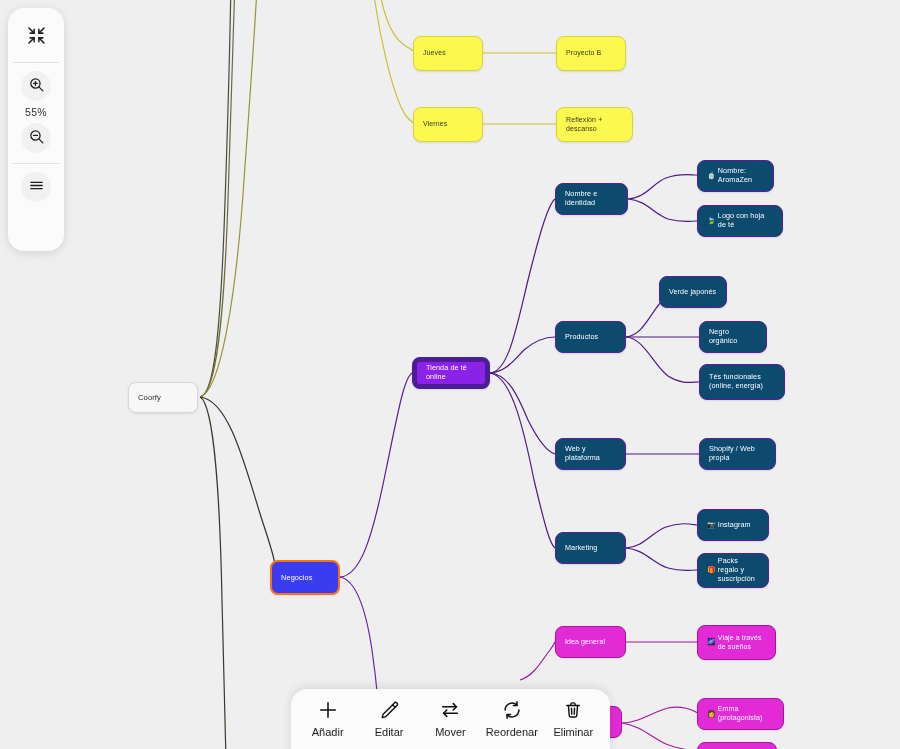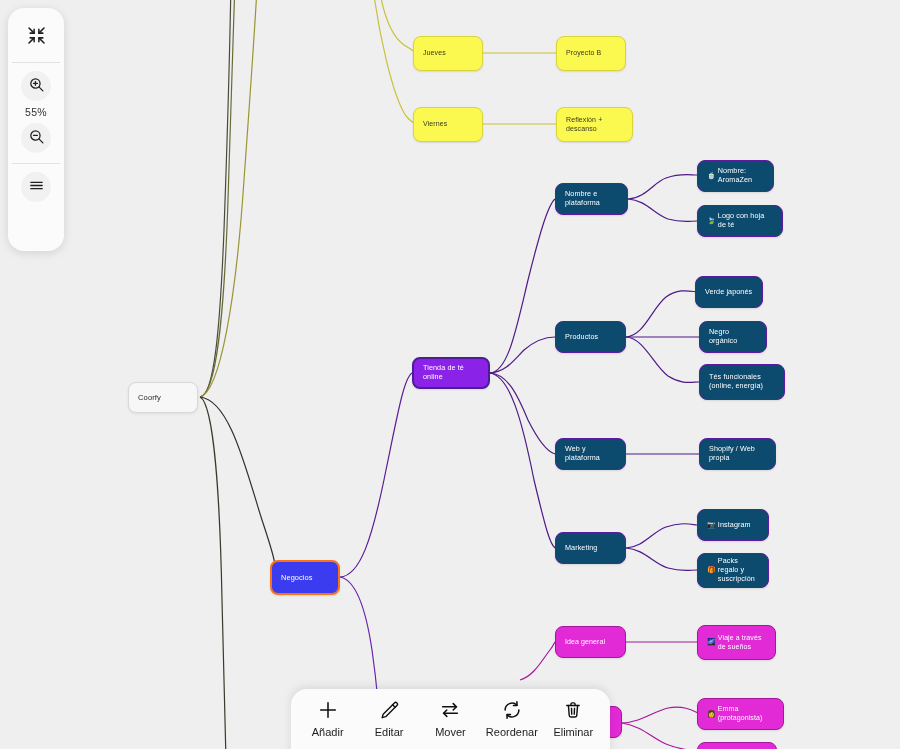--- a/index.html
+++ b/index.html
@@ -56,21 +56,21 @@
     font-size: 7.4px;
   }
   .node.purple {
     background: #0c4a6e;
     border: 1px solid #5c1ba0;
     color: #ffffff;
     font-size: 7.2px;
   }
   .node.purple-dark {
     background: #8a22e8;
-    border: 2px solid #4c1d95;
+    border: 5px solid #4c1d95;
     color: #ffffff;
     font-size: 7.2px;
   }
   .node.yellow {
     background: #fbf94f;
     border: 1px solid #d8d43a;
     color: #3a3a20;
     font-size: 7.0px;
   }
   .node.magenta {
@@ -219,35 +219,35 @@
 
   <div class="node blue" style="left:270px; top:560px; width:70px; height:35px;">
     <span class="label">Negocios</span>
   </div>
 
   <div class="node purple-dark" style="left:412px; top:357px; width:78px; height:32px;">
     <span class="label">Tienda de té online</span>
   </div>
 
   <div class="node purple" style="left:555px; top:183px; width:73px; height:32px;">
-    <span class="label">Nombre e plataforma</span>
+    <span class="label">Nombre e identidad</span>
   </div>
   <div class="node purple" style="left:697px; top:160px; width:77px; height:32px;">
     <span class="emo">🍵</span>
     <span class="label">Nombre: AromaZen</span>
   </div>
   <div class="node purple" style="left:697px; top:205px; width:86px; height:32px;">
     <span class="emo">🍃</span>
     <span class="label">Logo con hoja de té</span>
   </div>
 
   <div class="node purple" style="left:555px; top:321px; width:71px; height:32px;justify-content:flex-end;">
     <span class="label">Productos</span>
   </div>
-  <div class="node purple" style="left:695px; top:276px; width:68px; height:32px;">
+  <div class="node purple" style="left:659px; top:276px; width:68px; height:32px;">
     <span class="label">Verde japonés</span>
   </div>
   <div class="node purple" style="left:699px; top:321px; width:68px; height:32px;">
     <span class="label">Negro orgánico</span>
   </div>
   <div class="node purple" style="left:699px; top:364px; width:86px; height:36px; align-items:center;">
     <span class="label">Tés funcionales (online, energía)</span>
   </div>
 
   <div class="node purple" style="left:555px; top:438px; width:71px; height:32px;">

